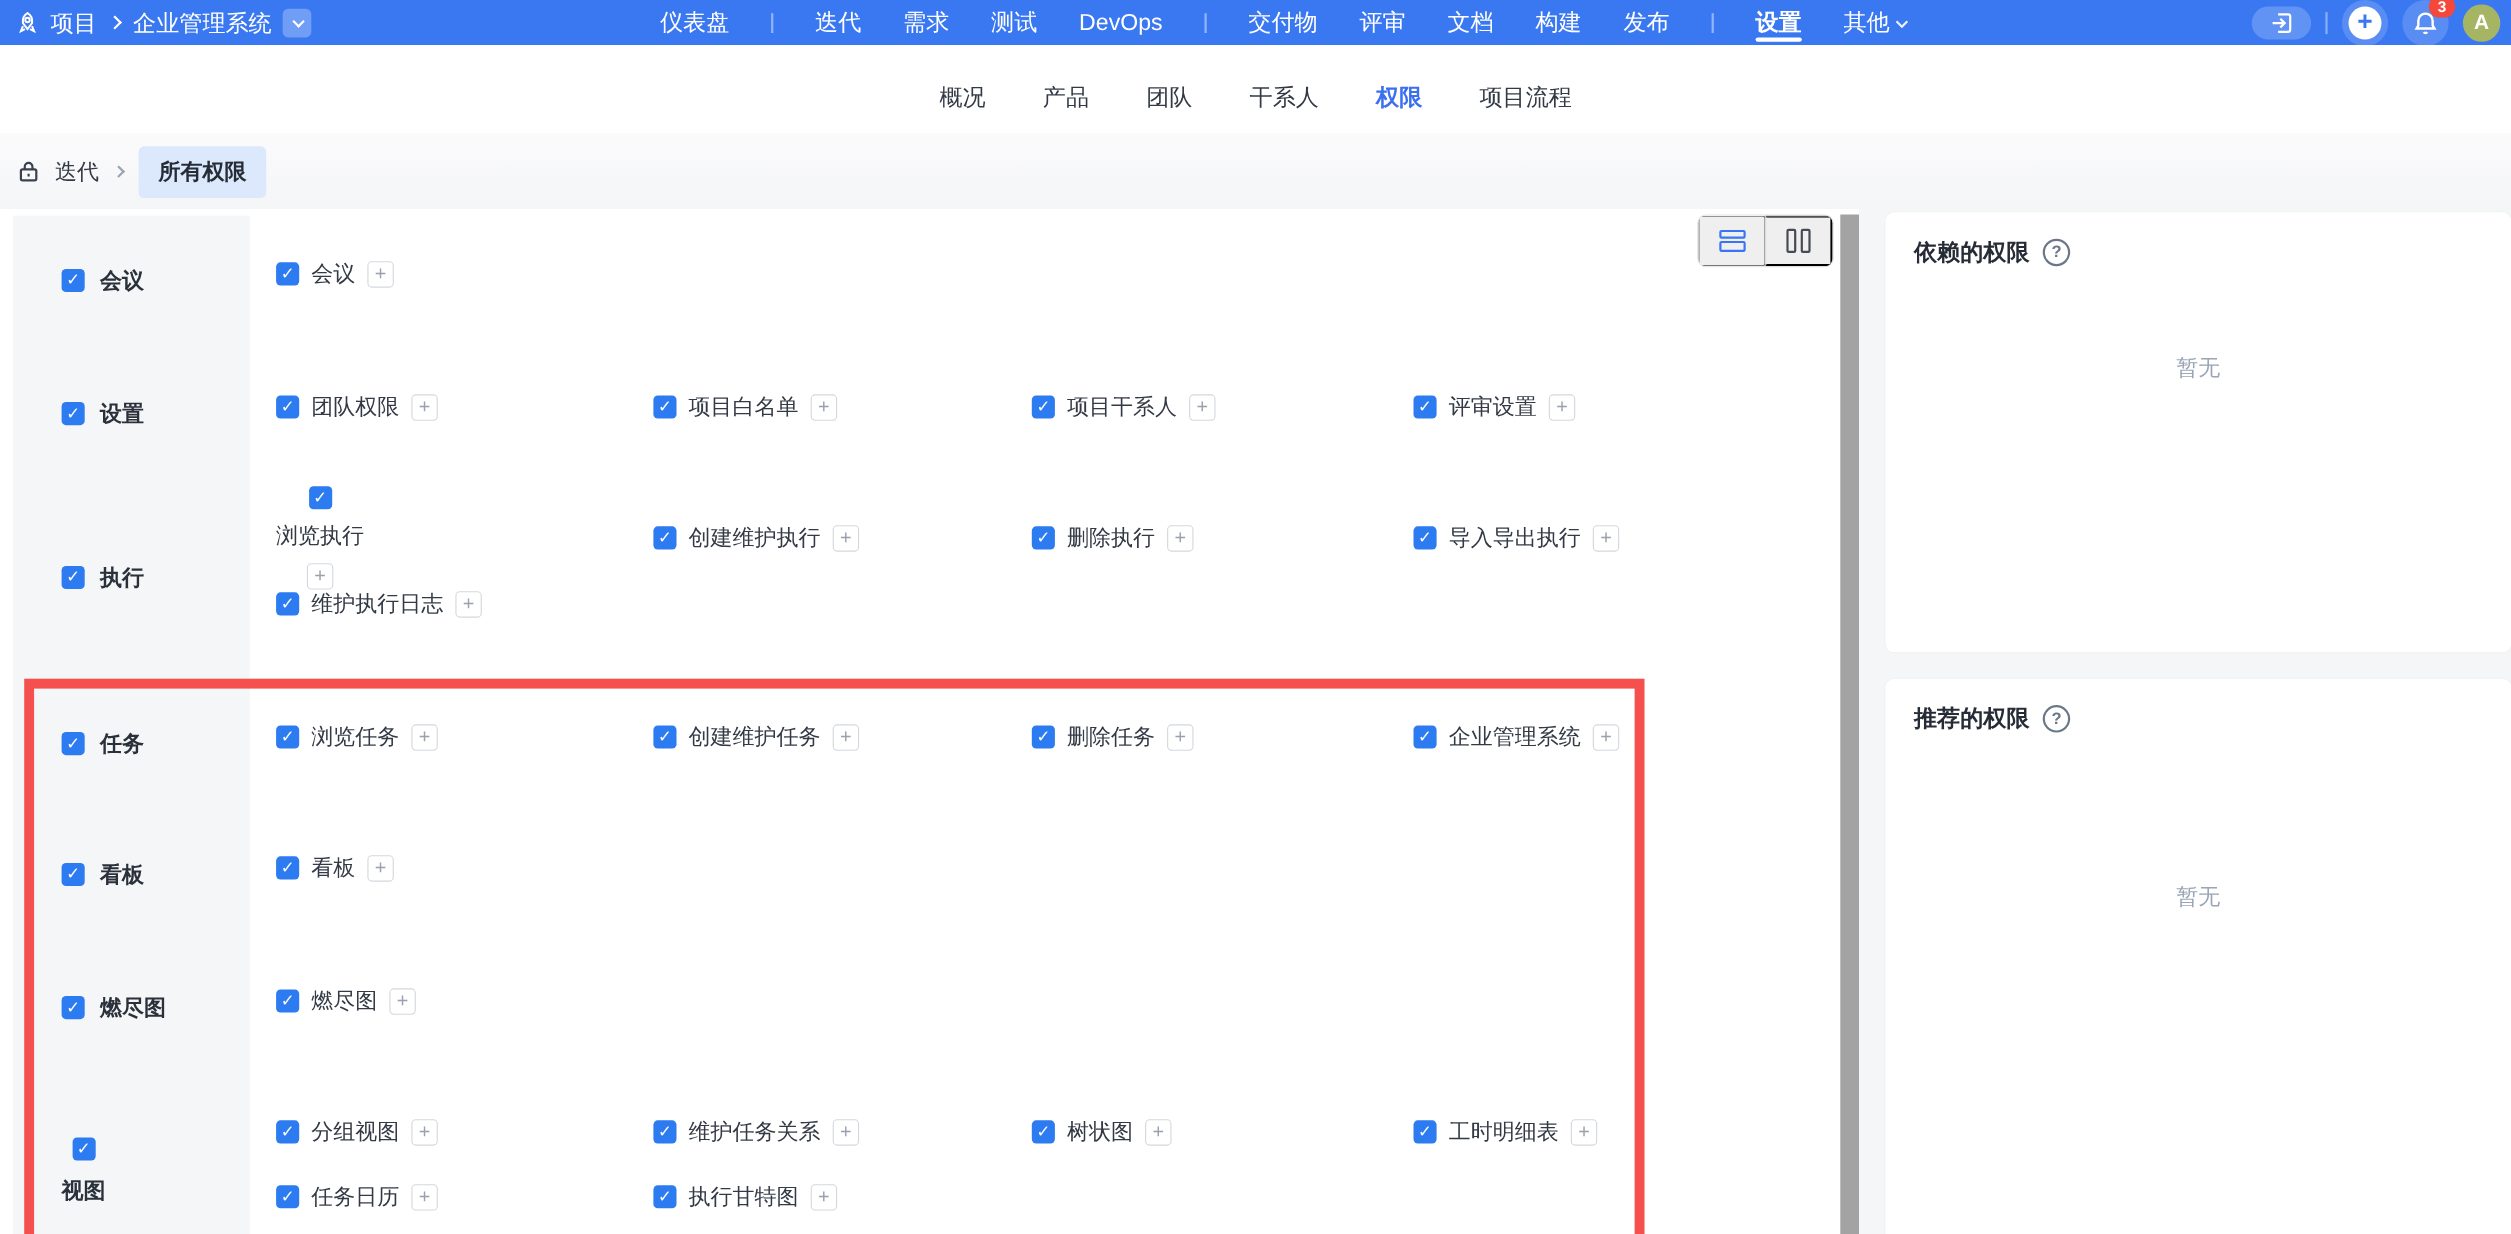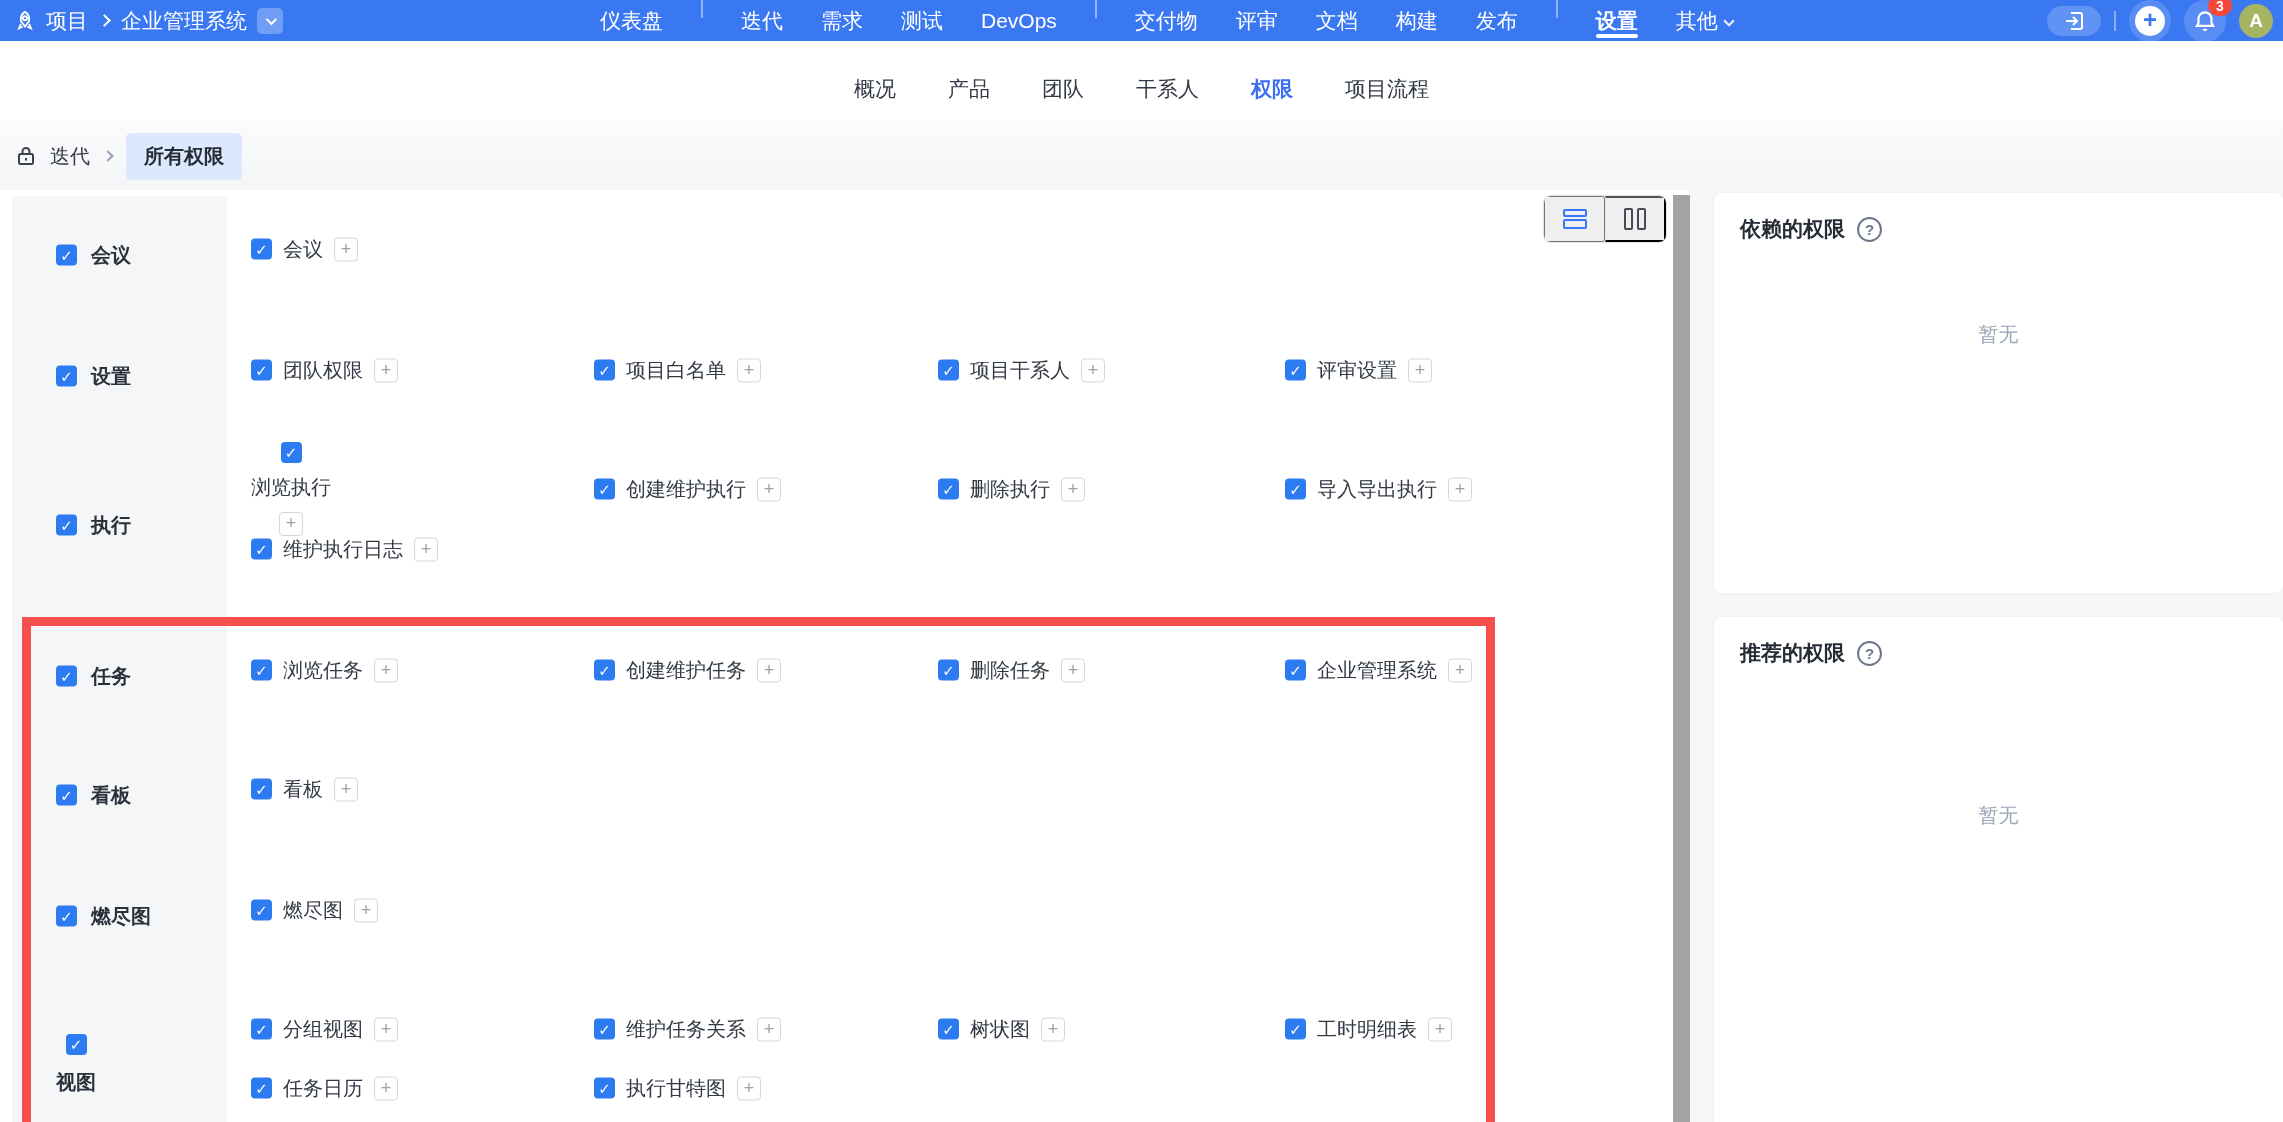--- a/index.html
+++ b/index.html
@@ -9,21 +9,21 @@
 
   
   .topbar { position:absolute; left:0; top:0; width:100%; height:41px; background:#3a78f2; display:flex; align-items:center; color:#fff; font-size:21px; }
   .tb-left { position:absolute; left:14px; top:0; height:41px; display:flex; align-items:center; gap:10px; }
   .tb-left .crumb { color:#fff; }
   .chev { display:inline-block; width:9px; height:9px; border-right:2px solid currentColor; border-bottom:2px solid currentColor; }
   .chev.right { transform:rotate(-45deg); margin:0 2px; }
   .chev.down  { transform:rotate(45deg) translateY(-2px); }
   .proj-dd { width:26px; height:26px; border-radius:5px; background:rgba(255,255,255,.28); display:flex; align-items:center; justify-content:center; }
   .proj-dd .chev { width:8px; height:8px; }
-  .tb-nav { position:absolute; left:600px; top:0; height:41px; display:flex; gap:38px; }
+  .tb-nav { position:absolute; left:600px; top:0; height:41px; display:flex; align-items:center; gap:38px; }
   .nav-item { position:relative; height:41px; line-height:41px; cursor:pointer; white-space:nowrap; }
   .nav-item.active { font-weight:bold; }
   .nav-item.active::after { content:""; position:absolute; left:0; right:0; bottom:3px; height:4px; background:#fff; border-radius:2px; }
   .nav-div { width:2px; height:18px; background:rgba(255,255,255,.45); }
   .nav-caret { display:inline-block; width:8px; height:8px; border-right:2px solid rgba(255,255,255,.9); border-bottom:2px solid rgba(255,255,255,.9); transform:rotate(45deg); margin-left:7px; vertical-align:3px; }
   .tb-right { position:absolute; right:10px; top:0; height:41px; display:flex; align-items:center; gap:13px; }
   .pill { width:54px; height:30px; border-radius:15px; background:rgba(255,255,255,.2); display:flex; align-items:center; justify-content:center; }
   .tb-div { width:2px; height:20px; background:rgba(255,255,255,.4); }
   .circle-wrap { position:relative; width:42px; height:42px; border-radius:50%; background:rgba(255,255,255,.16); display:flex; align-items:center; justify-content:center; }
   .plus-circle { width:30px; height:30px; border-radius:50%; background:#fff; color:#3a78f2; font-size:24px; line-height:28px; text-align:center; font-weight:bold; }

